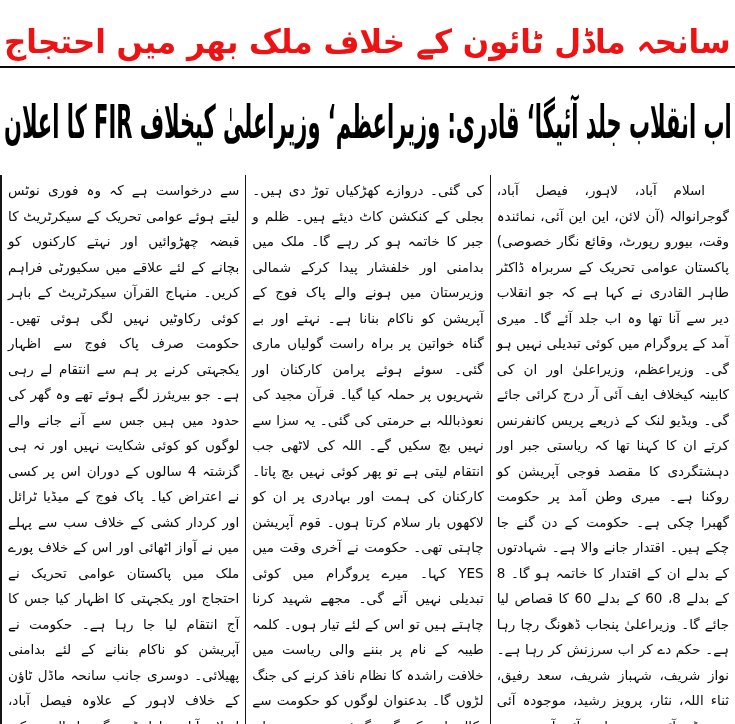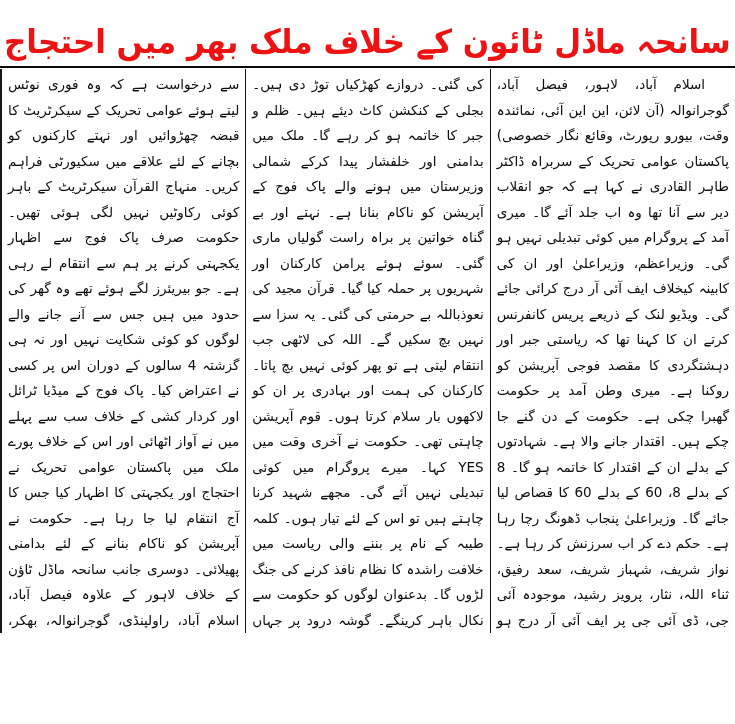--- a/index.html
+++ b/index.html
@@ -88,20 +88,23 @@
 <body>
 
 <div class="page">
 
   <div class="banner">
     <span class="fit" style="transform-origin: center center; transform: scaleX(0.938);">سانحہ ماڈل ٹائون کے خلاف ملک بھر میں احتجاج</span>
   </div>
 
   <div class="rule"></div>
 
+  <div class="headline">
+    <span class="fit" style="transform-origin: center center; transform: scaleX(0.456);">اب انقلاب جلد آئیگا‘ قادری: وزیراعظم‘ وزیراعلیٰ کیخلاف FIR کا اعلان</span>
+  </div>
 
   <div class="body">
     <div class="col">
       <p class="indent">اسلام آباد، لاہور، فیصل آباد، گوجرانوالہ (آن لائن، این این آئی، نمائندہ وقت، بیورو رپورٹ، وقائع نگار خصوصی) پاکستان عوامی تحریک کے سربراہ ڈاکٹر طاہر القادری نے کہا ہے کہ جو انقلاب دیر سے آنا تھا وہ اب جلد آئے گا۔ میری آمد کے پروگرام میں کوئی تبدیلی نہیں ہو گی۔ وزیراعظم، وزیراعلیٰ اور ان کی کابینہ کیخلاف ایف آئی آر درج کرائی جائے گی۔ ویڈیو لنک کے ذریعے پریس کانفرنس کرتے ان کا کہنا تھا کہ ریاستی جبر اور دہشتگردی کا مقصد فوجی آپریشن کو روکنا ہے۔ میری وطن آمد پر حکومت گھبرا چکی ہے۔ حکومت کے دن گنے جا چکے ہیں۔ اقتدار جانے والا ہے۔ شہادتوں کے بدلے ان کے اقتدار کا خاتمہ ہو گا۔ 8 کے بدلے 8، 60 کے بدلے 60 کا قصاص لیا جائے گا۔ وزیراعلیٰ پنجاب ڈھونگ رچا رہا ہے۔ حکم دے کر اب سرزنش کر رہا ہے۔ نواز شریف، شہباز شریف، سعد رفیق، ثناء اللہ، نثار، پرویز رشید، موجودہ آئی جی، ڈی آئی جی پر ایف آئی آر درج ہو گی۔ زخمیوں کا صحیح علاج نہیں کیا جا رہا ہے۔ حکومت کا کام محض بیریئر ہٹانے کا نہیں تھا۔ اگر یہی کام تھا تو میرے گھر کے دروازے پر گولیاں کیوں چلانا پڑی ہیں۔ میرے خاندان کے بچوں پر اوپر چھتوں سے فائرنگ</p>
     </div>
     <div class="col">
       <p>کی گئی۔ دروازے کھڑکیاں توڑ دی ہیں۔ بجلی کے کنکشن کاٹ دیئے ہیں۔ ظلم و جبر کا خاتمہ ہو کر رہے گا۔ ملک میں بدامنی اور خلفشار پیدا کرکے شمالی وزیرستان میں ہونے والے پاک فوج کے آپریشن کو ناکام بنانا ہے۔ نہتے اور بے گناہ خواتین پر براہ راست گولیاں ماری گئی۔ سوئے ہوئے پرامن کارکنان اور شہریوں پر حملہ کیا گیا۔ قرآن مجید کی نعوذباللہ بے حرمتی کی گئی۔ یہ سزا سے نہیں بچ سکیں گے۔ اللہ کی لاٹھی جب انتقام لیتی ہے تو پھر کوئی نہیں بچ پاتا۔ کارکنان کی ہمت اور بہادری پر ان کو لاکھوں بار سلام کرتا ہوں۔ قوم آپریشن چاہتی تھی۔ حکومت نے آخری وقت میں YES کہا۔ میرے پروگرام میں کوئی تبدیلی نہیں آئے گی۔ مجھے شہید کرنا چاہتے ہیں تو اس کے لئے تیار ہوں۔ کلمہ طیبہ کے نام پر بننے والی ریاست میں خلافت راشدہ کا نظام نافذ کرنے کی جنگ لڑوں گا۔ بدعنوان لوگوں کو حکومت سے نکال باہر کرینگے۔ گوشہ درود پر جہاں ہر وقت درود پڑھا جاتا ہے ان کو ہراساں کیا گیا ہے۔ کارکنوں سے خطاب اور نجی ٹی وی سے بات کرتے ان کا کہنا تھا کہ نہتے کارکنوں کا خون رائیگاں نہیں جائے گا اور یہ حکمرانوں کی تباہی کا باعث بنے گا۔ آرمی چیف اور قومی اداروں</p>
     </div>
     <div class="col">
       <p>سے درخواست ہے کہ وہ فوری نوٹس لیتے ہوئے عوامی تحریک کے سیکرٹریٹ کا قبضہ چھڑوائیں اور نہتے کارکنوں کو بچانے کے لئے علاقے میں سکیورٹی فراہم کریں۔ منہاج القرآن سیکرٹریٹ کے باہر کوئی رکاوٹیں نہیں لگی ہوئی تھیں۔ حکومت صرف پاک فوج سے اظہار یکجہتی کرنے پر ہم سے انتقام لے رہی ہے۔ جو بیریئرز لگے ہوئے تھے وہ گھر کی حدود میں ہیں جس سے آنے جانے والے لوگوں کو کوئی شکایت نہیں اور نہ ہی گزشتہ 4 سالوں کے دوران اس پر کسی نے اعتراض کیا۔ پاک فوج کے میڈیا ٹرائل اور کردار کشی کے خلاف سب سے پہلے میں نے آواز اٹھائی اور اس کے خلاف پورے ملک میں پاکستان عوامی تحریک نے احتجاج اور یکجہتی کا اظہار کیا جس کا آج انتقام لیا جا رہا ہے۔ حکومت نے آپریشن کو ناکام بنانے کے لئے بدامنی پھیلائی۔ دوسری جانب سانحہ ماڈل ٹاؤن کے خلاف لاہور کے علاوہ فیصل آباد، اسلام آباد، راولپنڈی، گوجرانوالہ، بھکر، بورے والا سمیت ملک بھر میں احتجاج کیا گیا اور رات گئے تک یہ سلسلہ جاری تھا۔ صوبائی دارالحکومت میں ماڈل ٹاؤن، جناح ہسپتال، راوی روڈ و دیگر مقامات پر کارکنان نے احتجاج کیا اور ٹائر جلا کر سڑکیں بلاک کر دیں۔</p>

